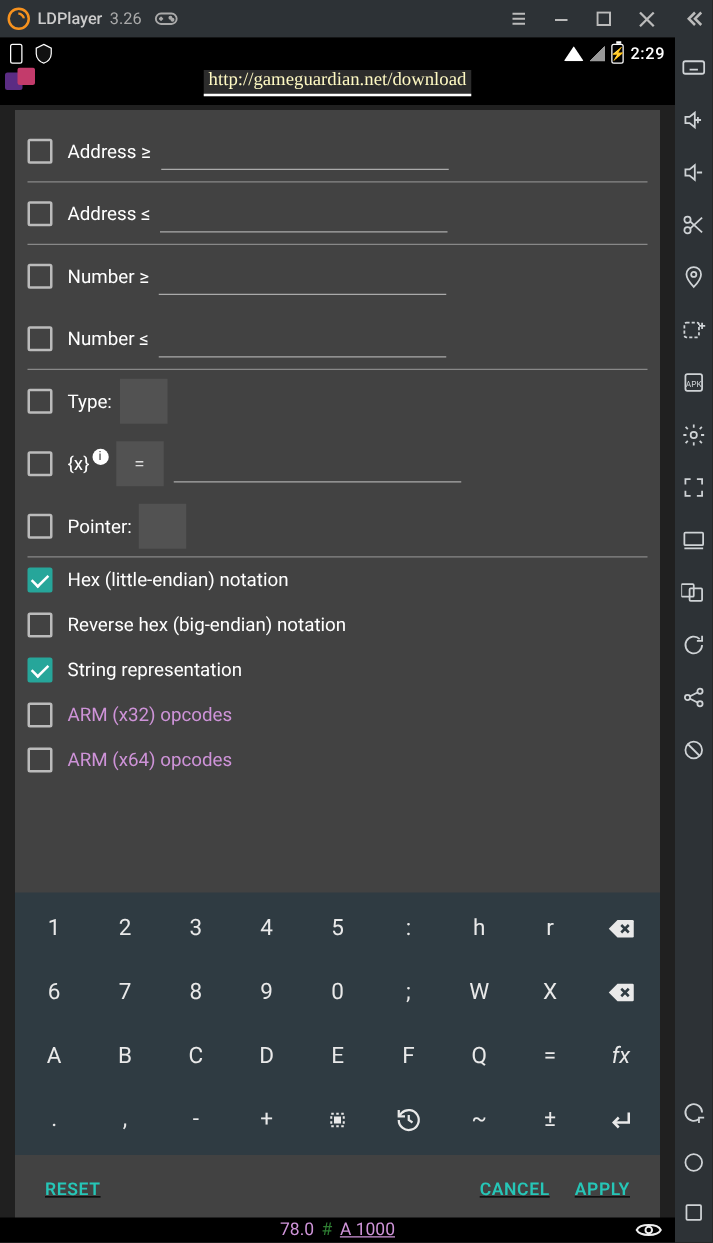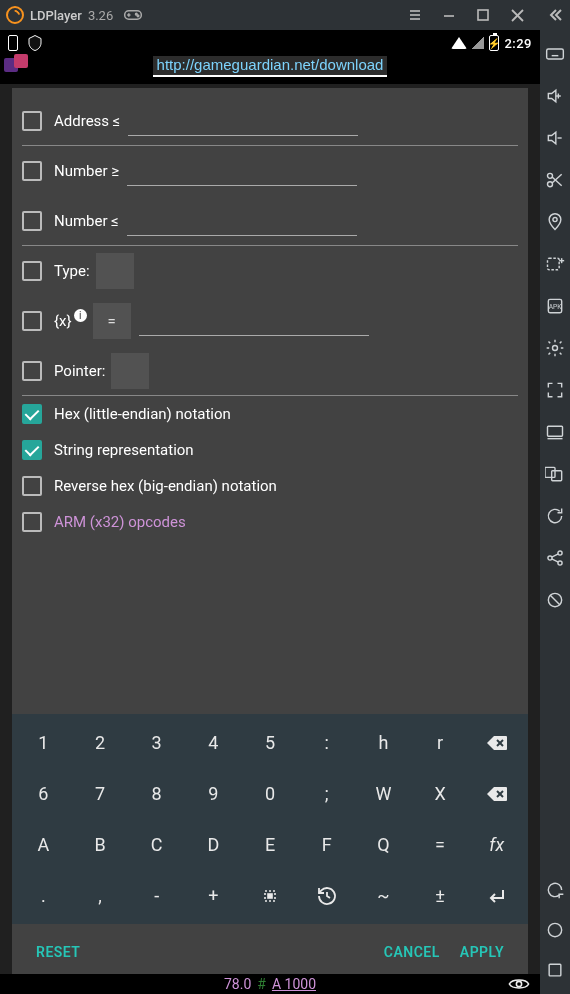--- a/index.html
+++ b/index.html
@@ -28,21 +28,21 @@
   .statusbar .right-icons { display:flex; align-items:center; gap:5px; }
   .statusbar .wifi { width:0; height:0; border-left:8px solid transparent; border-right:8px solid transparent; border-bottom:12px solid #fff; border-radius:2px;}
   .statusbar .nosignal { width:12px; height:12px; background:linear-gradient(135deg, transparent 48%, #999 48%); position:relative;}
   .statusbar .battery { width:10px; height:16px; border:1.5px solid #fff; border-radius:2px; position:relative; display:flex; align-items:center; justify-content:center;}
   .statusbar .battery::before { content:''; position:absolute; top:-3px; left:3px; width:4px; height:2px; background:#fff;}
   .statusbar .bolt { font-size:10px; color:#000;}
   .statusbar .clock { font-weight:500; letter-spacing:0.5px;}
 
   
   .urlrow { height: 28px; background:#000; display:flex; align-items:flex-start; justify-content:center; position:relative;}
-  .urlrow .url-underline { border-bottom: 2px solid #fff; padding: 0 4px 2px; color:#7dd3fc; font-size:15px; font-family: Liberation Sans, sans-serif; background:#2c2c2c;}
+  .urlrow .url-underline { border-bottom: 2px solid #fff; padding: 0 4px 2px; color:#fef9c3; font-size:15px; font-family: Liberation Serif, serif; background:#2c2c2c;}
   .urlrow .corner { position:absolute; left:4px; top:-2px; width:30px; height:24px; }
 
   
   .dialog { position:absolute; left:12px; right:12px; top:88px; bottom:10px; background:#424242; display:flex; flex-direction:column; }
   .dialog-scroll { flex:1; overflow:hidden; padding: 8px 10px 0; }
   .row { display:flex; align-items:center; min-height:50px; border-bottom:none; position:relative;}
   .row.divider::after { content:''; position:absolute; left:0; right:0; bottom:0; height:1px; background:#888;}
   .chk { width:20px; height:20px; border:2px solid #bbb; border-radius:2px; margin-right:12px; flex-shrink:0; display:flex; align-items:center; justify-content:center; cursor:pointer;}
   .chk.checked { background:#26a69a; border-color:#26a69a; }
   .chk.checked::after { content:''; width:6px; height:11px; border:solid #fff; border-width:0 2.5px 2.5px 0; transform: rotate(45deg) translate(-1px,-1px);}
@@ -53,21 +53,21 @@
   .row .info-badge { width:13px; height:13px; background:#fff; color:#333; border-radius:50%; font-size:10px; display:inline-flex; align-items:center; justify-content:center; margin-left:2px; transform:translateY(-6px);}
   .checklist .row { min-height:36px; }
 
   
   .kbd { background:#2f3b42; padding:6px; display:flex; flex-direction:column; gap:6px; }
   .kbd-row { display:flex; gap:6px; }
   .key { flex:1; height:45px; background:transparent; color:#e9e9e9; font-size:18px; display:flex; align-items:center; justify-content:center; border-radius:3px; cursor:pointer;}
   .key.special svg { width:24px; height:24px; }
 
   
-  .dlg-actions { display:flex; padding:14px 14px 18px; align-items:center; }
+  .dlg-actions { display:flex; padding:14px 14px 18px; align-items:center;text-decoration:underline; }
   .dlg-actions .spacer { flex:1; }
   .dlg-btn { color:#26c6b7; font-weight:600; font-size:14px; letter-spacing:0.5px; cursor:pointer; padding:6px 10px;}
 
   
   .footer { position:absolute; left:0; right:0; bottom:0; height:20px; display:flex; align-items:center; justify-content:center; gap:6px; font-size:14px; font-family:monospace; background:#000;}
   .footer .v1 { color:#ce93d8; }
   .footer .hash { color:#2e7d32; }
   .footer .v2 { color:#ce93d8;text-decoration:underline; }
   .footer .eye { position:absolute; right:10px; color:#eee; }
 
@@ -146,20 +146,25 @@
       <svg class="corner" viewBox="0 0 30 24">
           <rect x="0" y="4" width="14" height="14" rx="2" fill="#5b2c83"></rect>
           <rect x="10" y="0" width="14" height="14" rx="2" fill="#c33b6b"></rect>
         </svg>
       <span class="url-underline">http://gameguardian.net/download</span>
     </div>
 
     <div class="dialog">
       <div class="dialog-scroll">
 
+        <div class="row divider">
+          <div class="chk"></div>
+          <span class="row-label">Address ≥</span>
+          <input class="row-input" value="" style="">
+        </div>
 
         <div class="row divider">
           <div class="chk"></div>
           <span class="row-label">Address ≤</span>
           <input class="row-input" value="" style="">
         </div>
 
         <div class="row">
           <div class="chk"></div>
           <span class="row-label">Number ≥</span>
@@ -191,30 +196,34 @@
           <span class="row-label">Pointer:</span>
           <div class="box"></div>
         </div>
 
         <div class="checklist" id="options-list">
             <div class="row">
               <div class="chk checked"></div>
               <span class="row-label">Hex (little-endian) notation</span>
             </div>
             <div class="row">
+              <div class="chk"></div>
+              <span class="row-label">Reverse hex (big-endian) notation</span>
+            </div>
+            <div class="row">
               <div class="chk checked"></div>
               <span class="row-label">String representation</span>
-            </div>
-            <div class="row">
-              <div class="chk"></div>
-              <span class="row-label">Reverse hex (big-endian) notation</span>
             </div>
             <div class="row">
               <div class="chk"></div>
               <span class="row-label pink">ARM (x32) opcodes</span>
+            </div>
+            <div class="row">
+              <div class="chk"></div>
+              <span class="row-label pink">ARM (x64) opcodes</span>
             </div>
           </div>
       </div>
 
       <div class="kbd" id="kbd">
           <div class="kbd-row">
             <div class="key">1</div>
             <div class="key">2</div>
             <div class="key">3</div>
             <div class="key">4</div>

